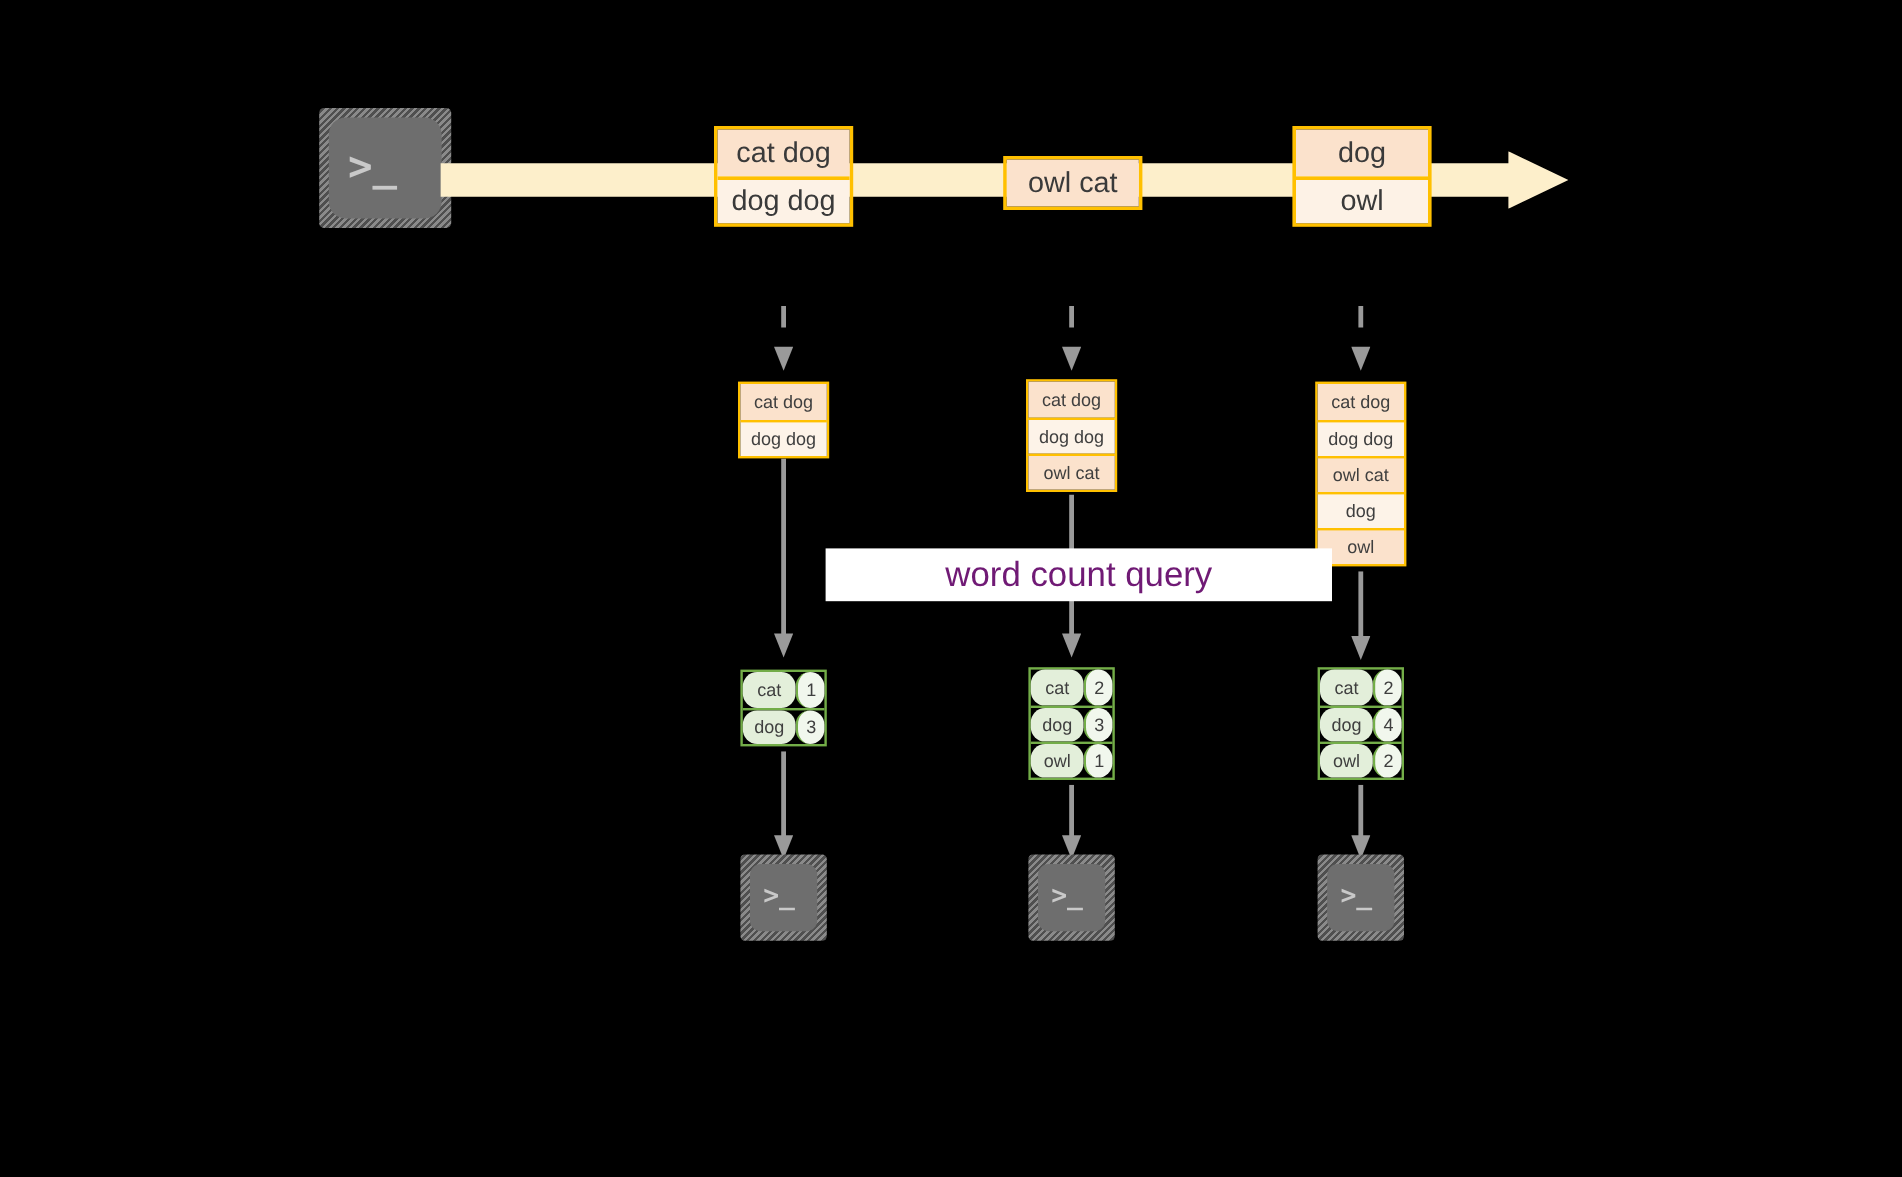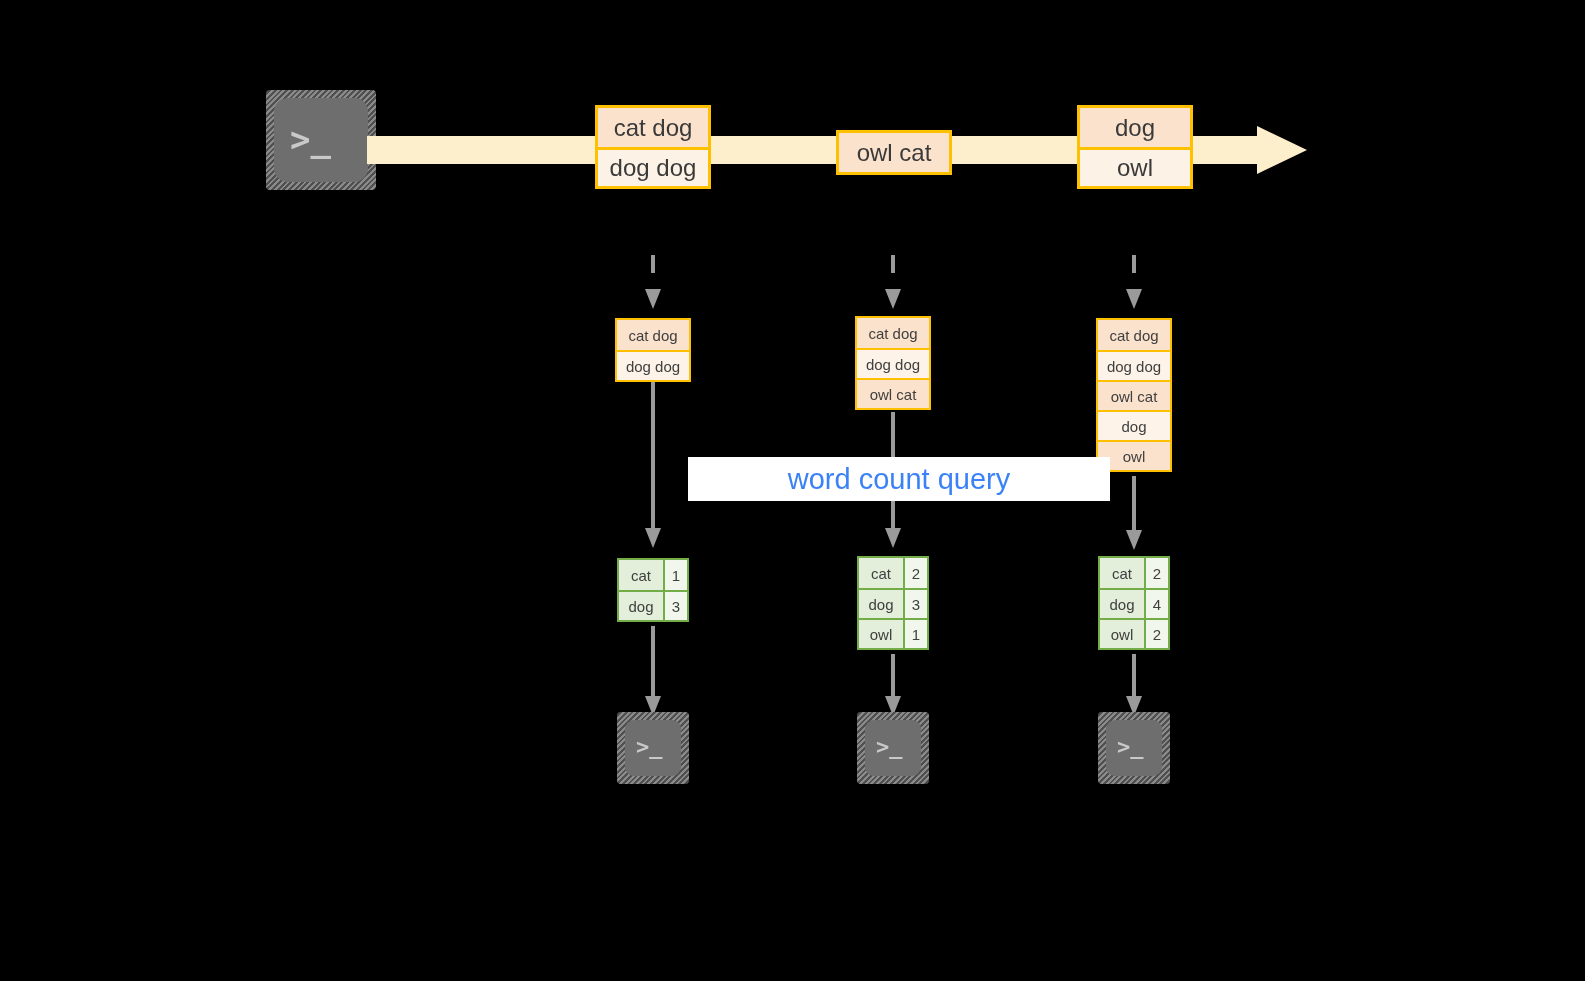--- a/index.html
+++ b/index.html
@@ -97,32 +97,32 @@
     position:absolute;
     border:2px solid #73AD48;
     display:flex; flex-direction:column;
     width:72px;
   }
   .result-row { display:flex; height:30px; }
   .result-row + .result-row { border-top:2px solid #73AD48; }
   .result-row .k,
   .result-row .v {
     font-size:15px; color:#3f3f3f;
-    display:flex; align-items:center; justify-content:center;
+    display:flex; align-items:center; justify-content:center;border-radius:12px;
   }
   .result-row .k { flex:1 1 auto; background:#E3EFDA; }
   .result-row .v { width:24px; background:#F1F7ED; border-left:2px solid #73AD48; }
 
   
   #wcq {
     position:absolute; left:688px; top:457px;
     width:422px; height:44px;
     background:#FFFFFF;
     display:flex; align-items:center; justify-content:center;
-    font-size:29px; color:#3b82f6;
+    font-size:29px; color:#701a75;
     z-index:5;
   }
 </style>
 </head>
 <body>
 
 <div id="stage">
 
   <div class="term term-big">
     <div class="term-inner">

